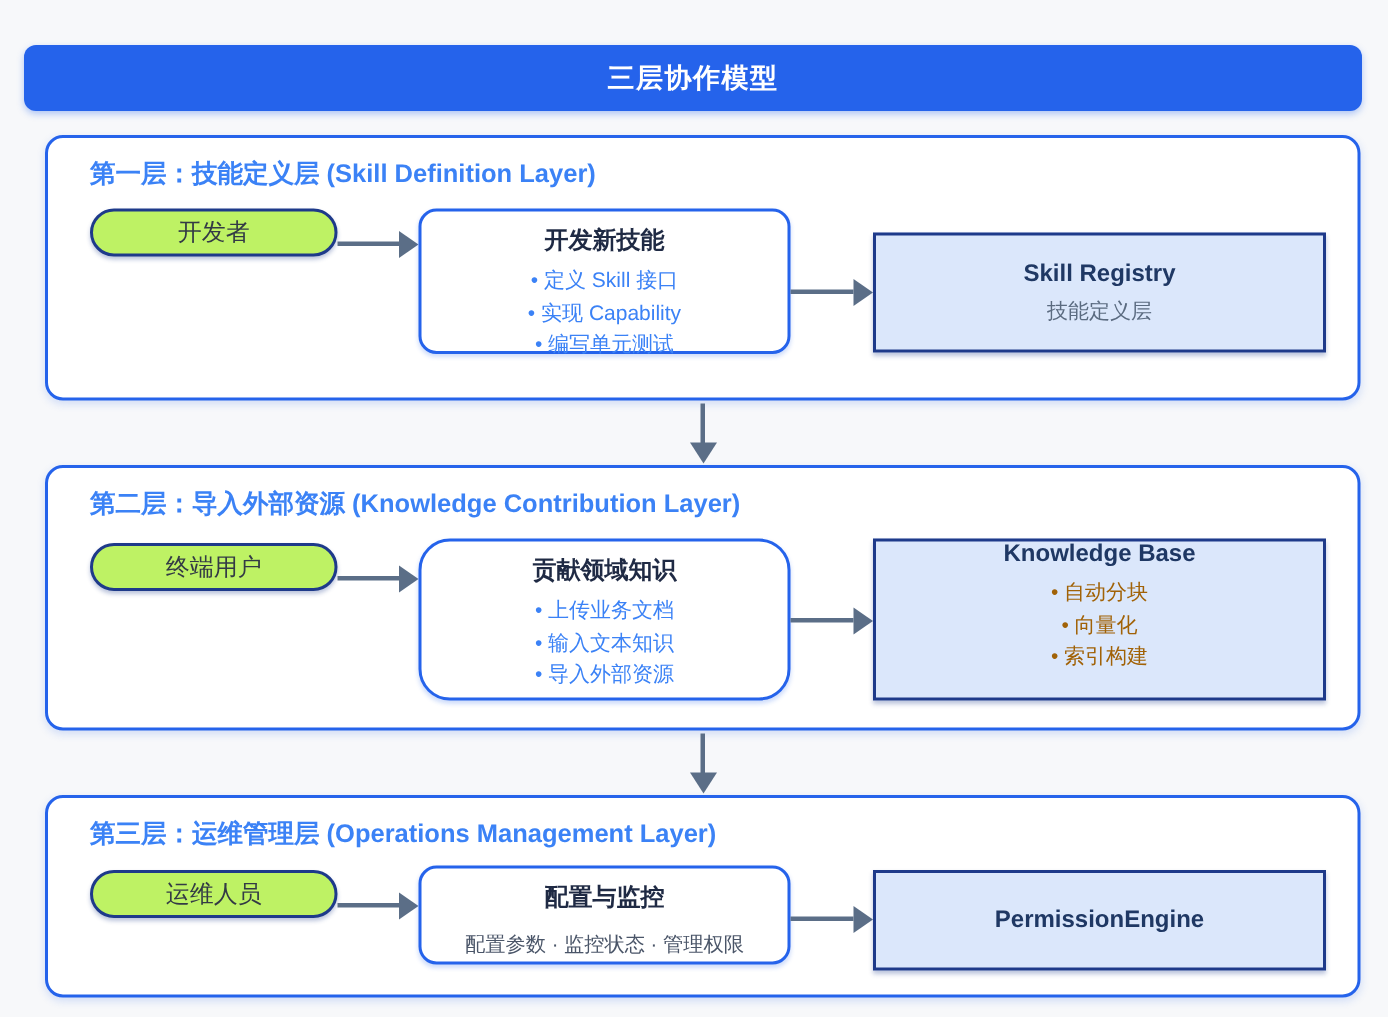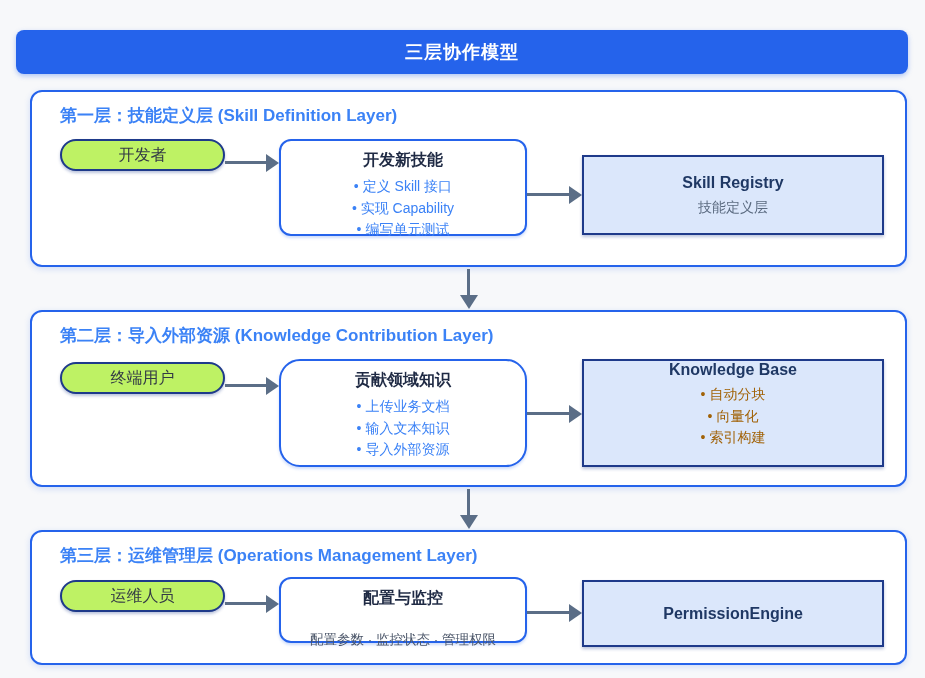--- a/index.html
+++ b/index.html
@@ -49,21 +49,21 @@
   .action {
     left:247px; width:248px;
     background:#ffffff; border:2px solid #2563eb; border-radius:12px;
     padding-top:9px;
     box-shadow:0 2px 3px rgba(37,99,235,0.22);
   }
   .action-title { font-size:16px; font-weight:700; color:#1f2a44; }
   .bullets { list-style:none; margin-top:5px; text-align:center; }
   .bullets li { font-size:14px; color:#3b82f6; line-height:1.55; }
   .bullets li::before { content:"• "; }
-  .action-subtitle { font-size:13.5px; color:#4a5568; margin-top:22px; }
+  .action-subtitle { font-size:13.5px; color:#4a5568; margin-top:12px; }
 
   .system {
     left:550px; width:302px;
     background:#dbe7fb; border:2.5px solid #1e3a8a; border-radius:0;
     box-shadow:0 2px 3px rgba(30,58,138,0.3);
   }
   .system-title { font-size:16px; font-weight:700; color:#1f3864; }
   .system-subtitle { font-size:14px; color:#5b6b80; margin-top:7px; }
   .system .bullets li { color:#a16207; }
 

